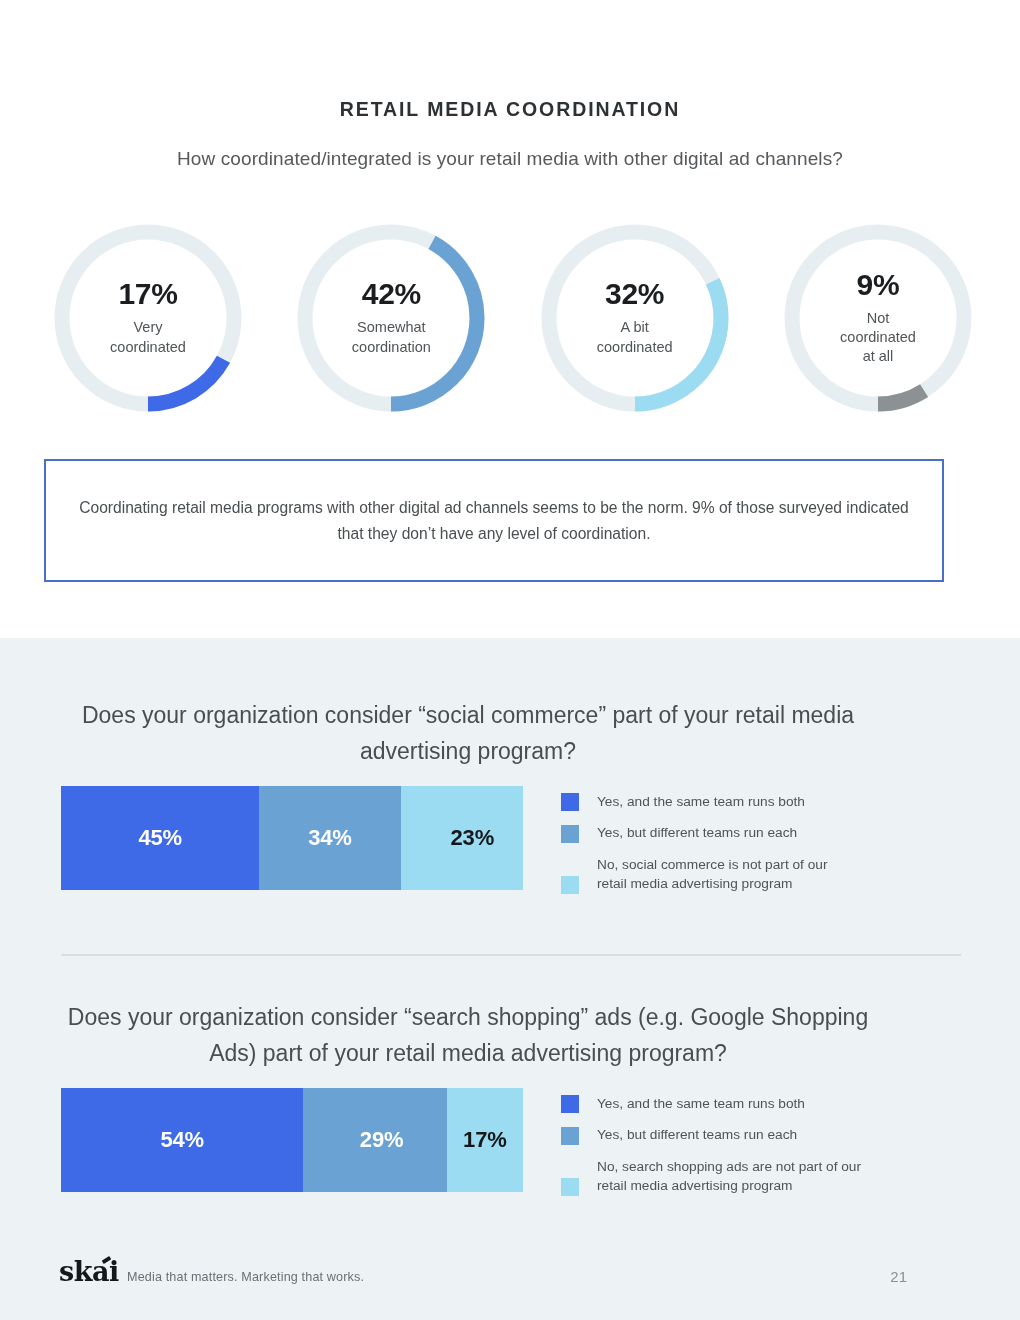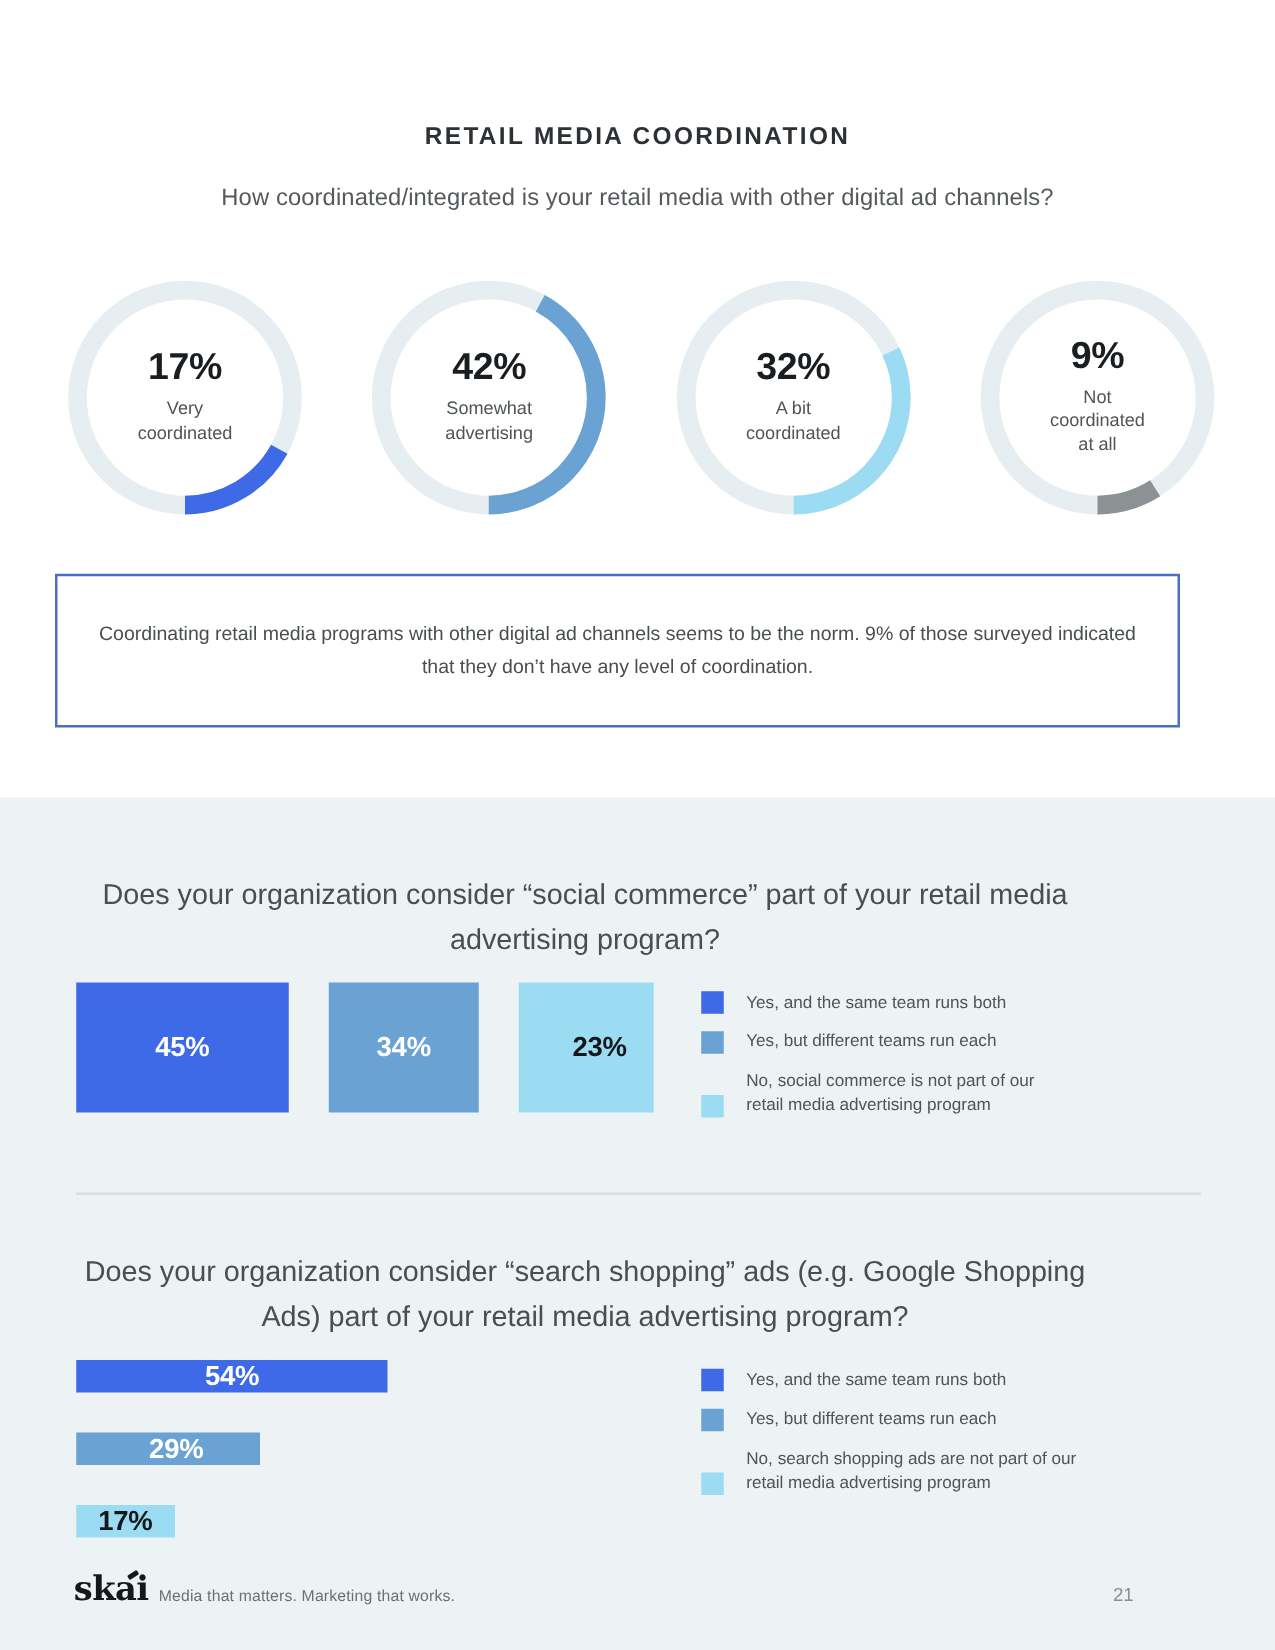--- a/index.html
+++ b/index.html
@@ -146,21 +146,20 @@
     width: 1020px;
     height: 120px;
   }
 
   .stacked-bar {
     position: absolute;
     left: 61px; top: 0;
     height: 104px;
     display: flex;
     align-items: stretch;
-    gap: 32px;
   }
   .bar-seg {
     display: flex;
     align-items: center;
     justify-content: center;
     font-size: 22px;
     font-weight: bold;
     letter-spacing: -0.2px;
   }
 
@@ -263,21 +262,21 @@
     </div>
 
     <div class="donut-cell">
       <svg class="donut-svg" viewBox="0 0 200 200">
         <circle cx="100" cy="100" r="86" fill="none" stroke="#e7eef2" stroke-width="15"></circle>
         <circle id="arc1" cx="100" cy="100" r="86" fill="none" stroke="#6ba2d4" stroke-width="15" stroke-dasharray="226.94865329532664 313.4052831221178" stroke-dashoffset="0" transform="rotate(-90 100 100) scale(-1,1) translate(-200,0)"></circle>
       </svg>
       <div class="donut-center">
         <div class="donut-pct">42%</div>
         <div class="donut-label">Somewhat
-advertising</div>
+coordination</div>
       </div>
     </div>
 
     <div class="donut-cell">
       <svg class="donut-svg" viewBox="0 0 200 200">
         <circle cx="100" cy="100" r="86" fill="none" stroke="#e7eef2" stroke-width="15"></circle>
         <circle id="arc2" cx="100" cy="100" r="86" fill="none" stroke="#9bdcf2" stroke-width="15" stroke-dasharray="172.9132596535822 367.4406767638622" stroke-dashoffset="0" transform="rotate(-90 100 100) scale(-1,1) translate(-200,0)"></circle>
       </svg>
       <div class="donut-center">
         <div class="donut-pct">32%</div>
@@ -337,21 +336,21 @@
 
     </div>
   </div>
 
   <div class="divider"></div>
 
   <div class="qblock qblock-2">
     <div class="question">Does your organization consider “search shopping” ads (e.g. Google Shopping Ads) part of your retail media advertising program?</div>
     <div class="chart-area">
 
-      <div class="stacked-bar" style="width:462px;flex-direction:column;">
+      <div class="stacked-bar" style="width:462px;">
         <div class="bar-seg" style="width:54%; background:#3e6ae8; color:#ffffff;">54%</div>
         <div class="bar-seg" style="width:29%; background:#6ba2d4; color:#ffffff;padding-left:13px;">29%</div>
         <div class="bar-seg" style="width:17%; background:#9bdcf2; color:#15181a;">17%</div>
       </div>
 
       <div class="legend">
         <div class="legend-item">
           <span class="legend-swatch" style="background:#3e6ae8;"></span>
           <span class="legend-text">Yes, and the same team runs both</span>
         </div>

